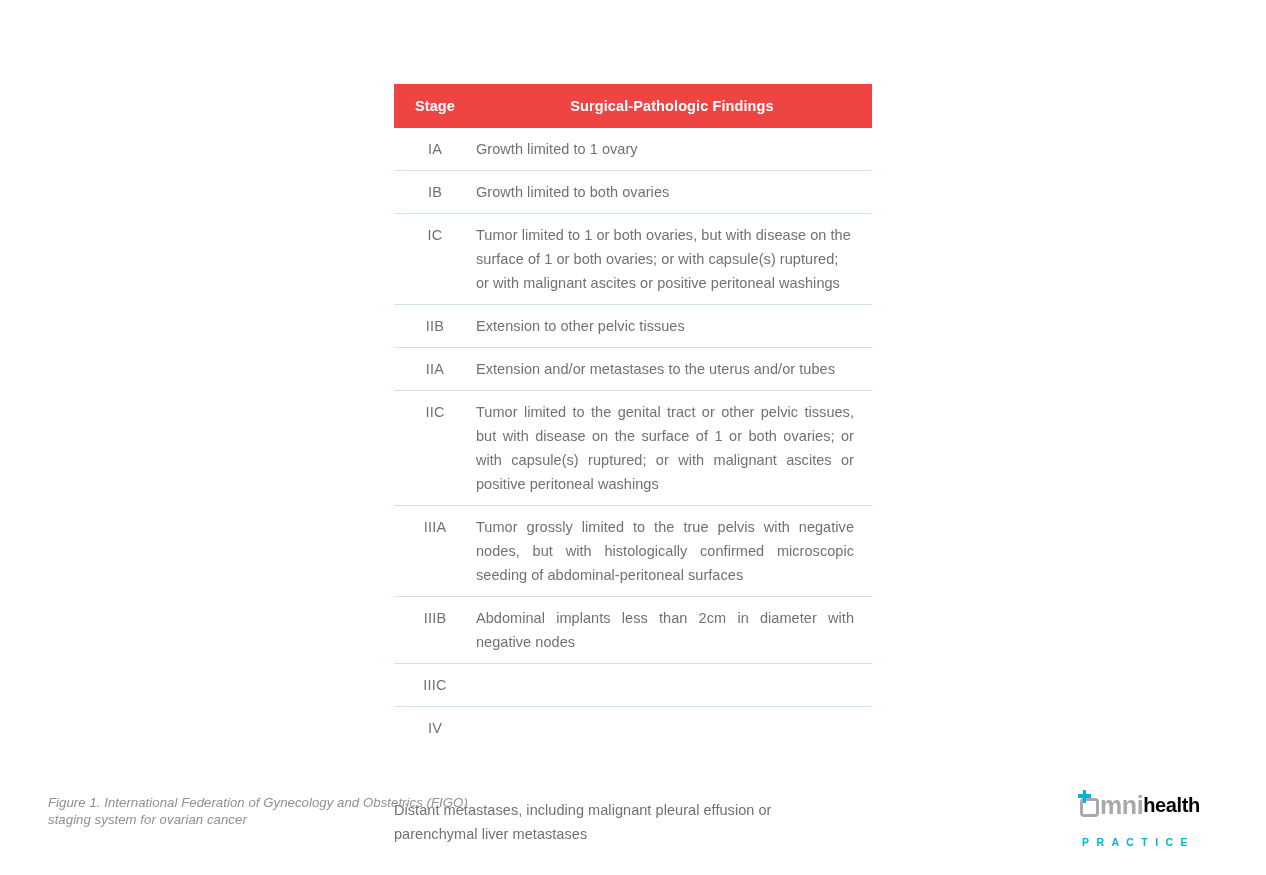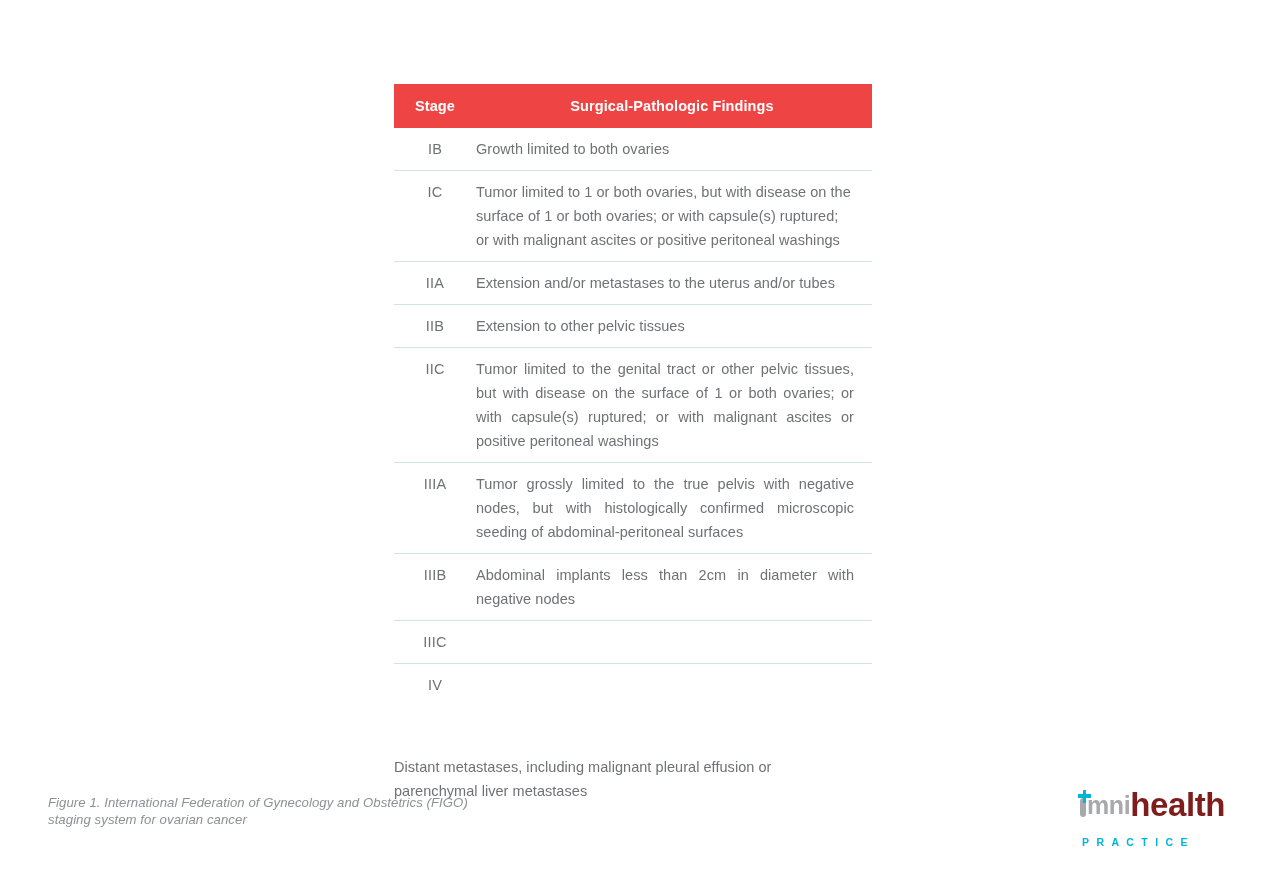--- a/index.html
+++ b/index.html
@@ -145,23 +145,23 @@
     height: 3.6px;
   }
   .logo-mni {
     font-size: 25px;
     font-weight: bold;
     color: #a7a9ac;
     letter-spacing: -0.4px;
     line-height: 26px;
   }
   .logo-health {
-    font-size: 33px;
-    font-weight: bold;
-    color: #7f1d1d;
+    font-size: 20px;
+    font-weight: bold;
+    color: #000000;
     letter-spacing: -0.4px;
     line-height: 26px;
   }
   .logo-practice {
     margin-top: 16px;
     font-size: 10.5px;
     font-weight: bold;
     color: #00b5d6;
     letter-spacing: 7.4px;
     text-align: left;
@@ -173,34 +173,38 @@
 
 <div id="figure-table">
 
   <div class="table-header">
     <div class="th-stage">Stage</div>
     <div class="th-findings">Surgical-Pathologic Findings</div>
   </div>
 
   <div class="table-body">
       <div class="table-row">
+        <div class="cell-stage">IA</div>
+        <div class="cell-findings">Growth limited to 1 ovary</div>
+      </div>
+      <div class="table-row">
         <div class="cell-stage">IB</div>
         <div class="cell-findings">Growth limited to both ovaries</div>
       </div>
       <div class="table-row">
         <div class="cell-stage">IC</div>
         <div class="cell-findings">Tumor limited to 1 or both ovaries, but with disease on the surface of 1 or both ovaries; or with capsule(s) ruptured; or with malignant ascites or positive peritoneal washings</div>
       </div>
       <div class="table-row">
+        <div class="cell-stage">IIB</div>
+        <div class="cell-findings">Extension to other pelvic tissues</div>
+      </div>
+      <div class="table-row">
         <div class="cell-stage">IIA</div>
         <div class="cell-findings">Extension and/or metastases to the uterus and/or tubes</div>
-      </div>
-      <div class="table-row">
-        <div class="cell-stage">IIB</div>
-        <div class="cell-findings">Extension to other pelvic tissues</div>
       </div>
       <div class="table-row">
         <div class="cell-stage">IIC</div>
         <div class="cell-findings justify last-full">Tumor limited to the genital tract or other pelvic tissues, but with disease on the surface of 1 or both ovaries; or with capsule(s) ruptured; or with malignant ascites or positive peritoneal washings</div>
       </div>
       <div class="table-row">
         <div class="cell-stage">IIIA</div>
         <div class="cell-findings justify last-full">Tumor grossly limited to the true pelvis with negative nodes, but with histologically confirmed microscopic seeding of abdominal-peritoneal surfaces</div>
       </div>
       <div class="table-row">

